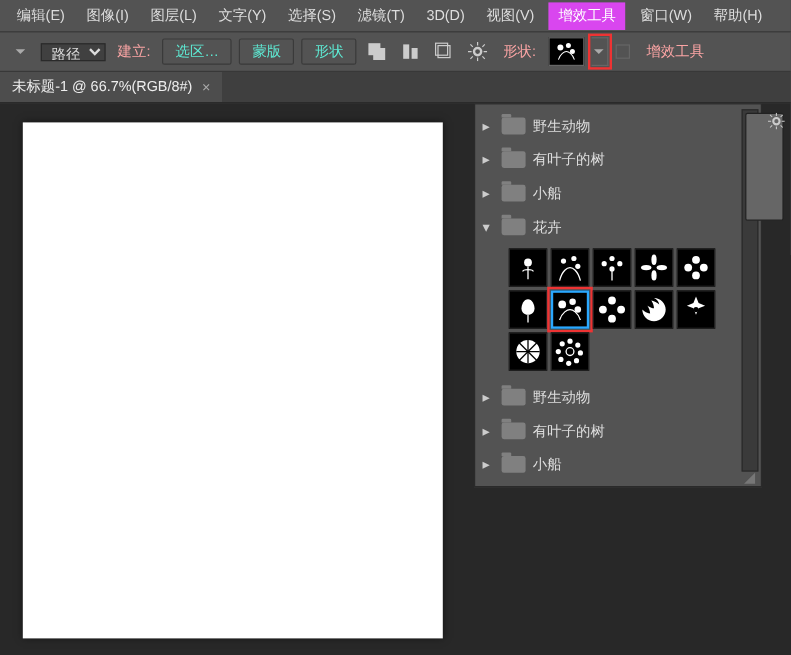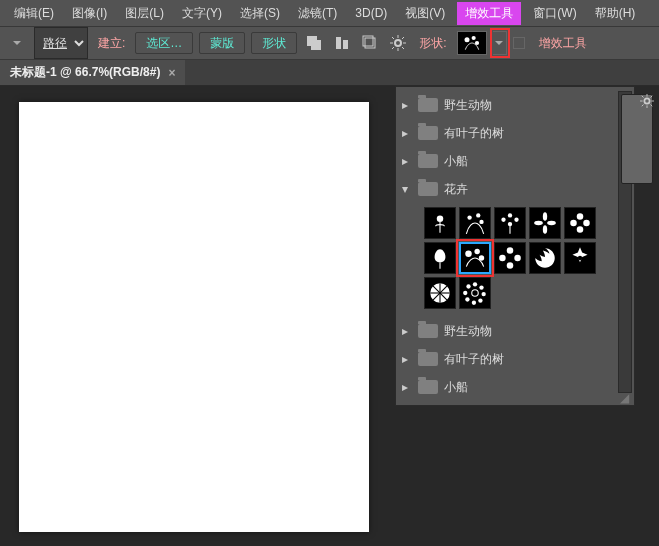--- a/index.html
+++ b/index.html
@@ -4,31 +4,31 @@
 <style>
   * { box-sizing: border-box; margin: 0; padding: 0; }
   body { width: 659px; height: 546px; background: #535353; font-family: "Microsoft YaHei", sans-serif; font-size: 12px; color: #ddd; overflow: hidden; position: relative; }
   
   .menubar { height: 26px; display: flex; align-items: center; padding: 0 8px; gap: 6px; background: #535353; }
   .menubar .menu-item { padding: 3px 6px; color: #ddd; cursor: pointer; }
   .menubar .menu-highlight { color: #fff; background: #d946ef; padding: 3px 8px; }
   
   .toolbar { height: 34px; display: flex; align-items: center; padding: 0 6px; gap: 6px; background: #535353; border-top: 1px solid #383838; border-bottom: 1px solid #383838; }
   .toolbar .tool-select { height: 22px; display: flex; align-items: center; gap: 4px; }
-  .toolbar .tool-select select { background: #404040; color: #ddd; border: 1px solid #2a2a2a; height: 32px; font-size: 12px; padding: 0 4px; text-decoration: underline; }
+  .toolbar .tool-select select { background: #404040; color: #ddd; border: 1px solid #2a2a2a; height: 15px; font-size: 12px; padding: 0 4px; text-decoration: underline; }
   .toolbar .label { color: #fca5a5; padding: 0 4px; }
   .toolbar .btn { height: 22px; padding: 0 10px; background: #535353; border: 1px solid #3a3a3a; color: #5eead4; display: inline-flex; align-items: center; border-radius: 2px; cursor: pointer; }
   .toolbar .icon-btn { width: 22px; height: 22px; display: inline-flex; align-items: center; justify-content: center; cursor: pointer; }
   .toolbar .shape-swatch { width: 30px; height: 24px; background: #000; border: 1px solid #666; display: inline-flex; align-items: center; justify-content: center; }
   .toolbar .shape-dd { width: 14px; height: 24px; display: inline-flex; align-items: center; justify-content: center; border: 1px solid #666; border-left: none; cursor: pointer; }
   .red-box { outline: 2px solid #e33; outline-offset: 1px; }
   .checkbox { width: 12px; height: 12px; border: 1px solid #666; display: inline-block; margin-right: 4px; }
 
   .tabbar { height: 26px; background: #3f3f3f; display: flex; align-items: center; border-bottom: 1px solid #2a2a2a; }
-  .tabbar .tab { height: 100%; padding: 0 10px; display: inline-flex; align-items: center; gap: 8px; background: #4d4d4d; color: #eee; font-weight: bold; }
+  .tabbar .tab { height: 100%; padding: 0 10px; display: inline-flex; align-items: center; gap: 8px; background: #4d4d4d; color: #eee; }
   .tabbar .tab .close { color: #aaa; cursor: pointer; }
 
   .workspace { position: relative; height: calc(546px - 26px - 34px - 26px); background: #282828; }
   .canvas { position: absolute; left: 19px; top: 16px; width: 350px; height: 430px; background: #fff; box-shadow: 0 0 6px rgba(0,0,0,0.5); }
 
   .panel { position: absolute; left: 395px; top: 0; width: 240px; background: #535353; border: 1px solid #2a2a2a; display: flex; flex-direction: column; }
   .panel-gear-out { position: absolute; left: 640px; top: 8px; color: #ccc; cursor: pointer; }
   .panel-body { display: flex; flex-direction: column; position: relative; }
   .panel-scroll { position: absolute; right: 2px; top: 4px; bottom: 12px; width: 14px; background: #3a3a3a; border: 1px solid #2a2a2a; }
   .panel-scroll .thumb { position: absolute; left: 2px; right: 2px; top: 2px; height: 30%; background: #666; border-radius: 2px; }

